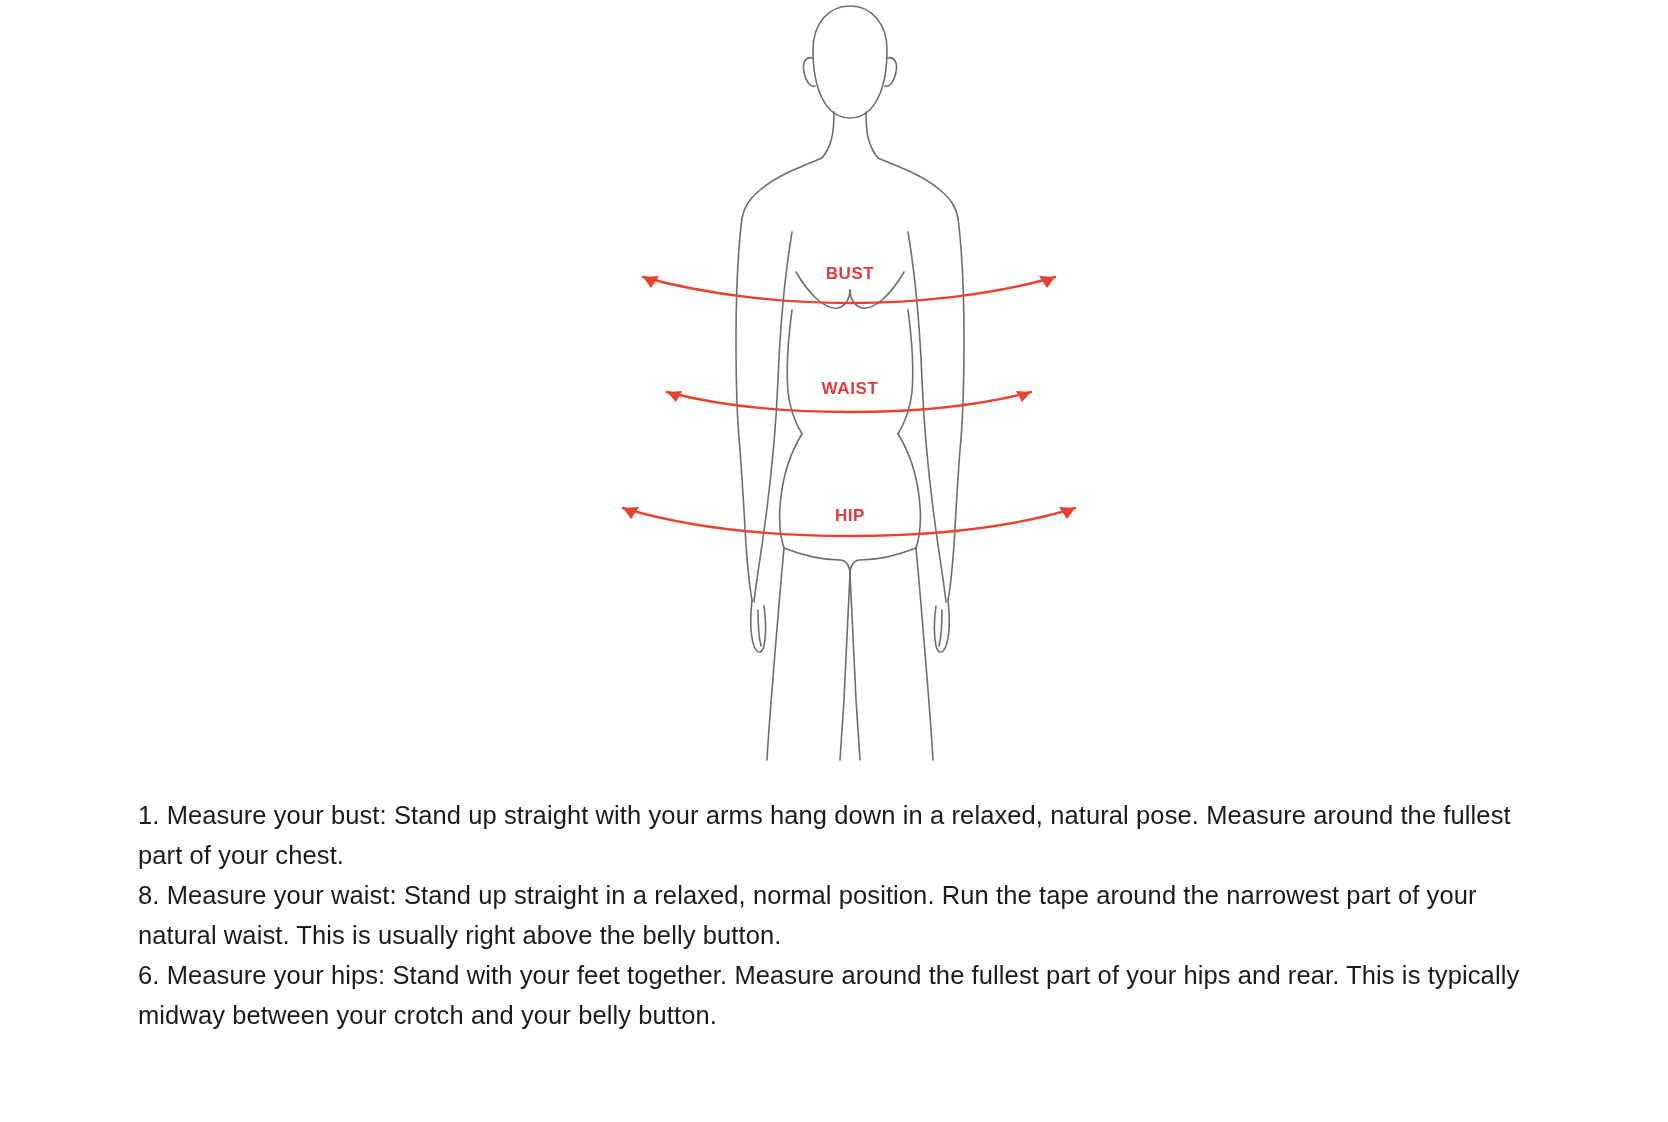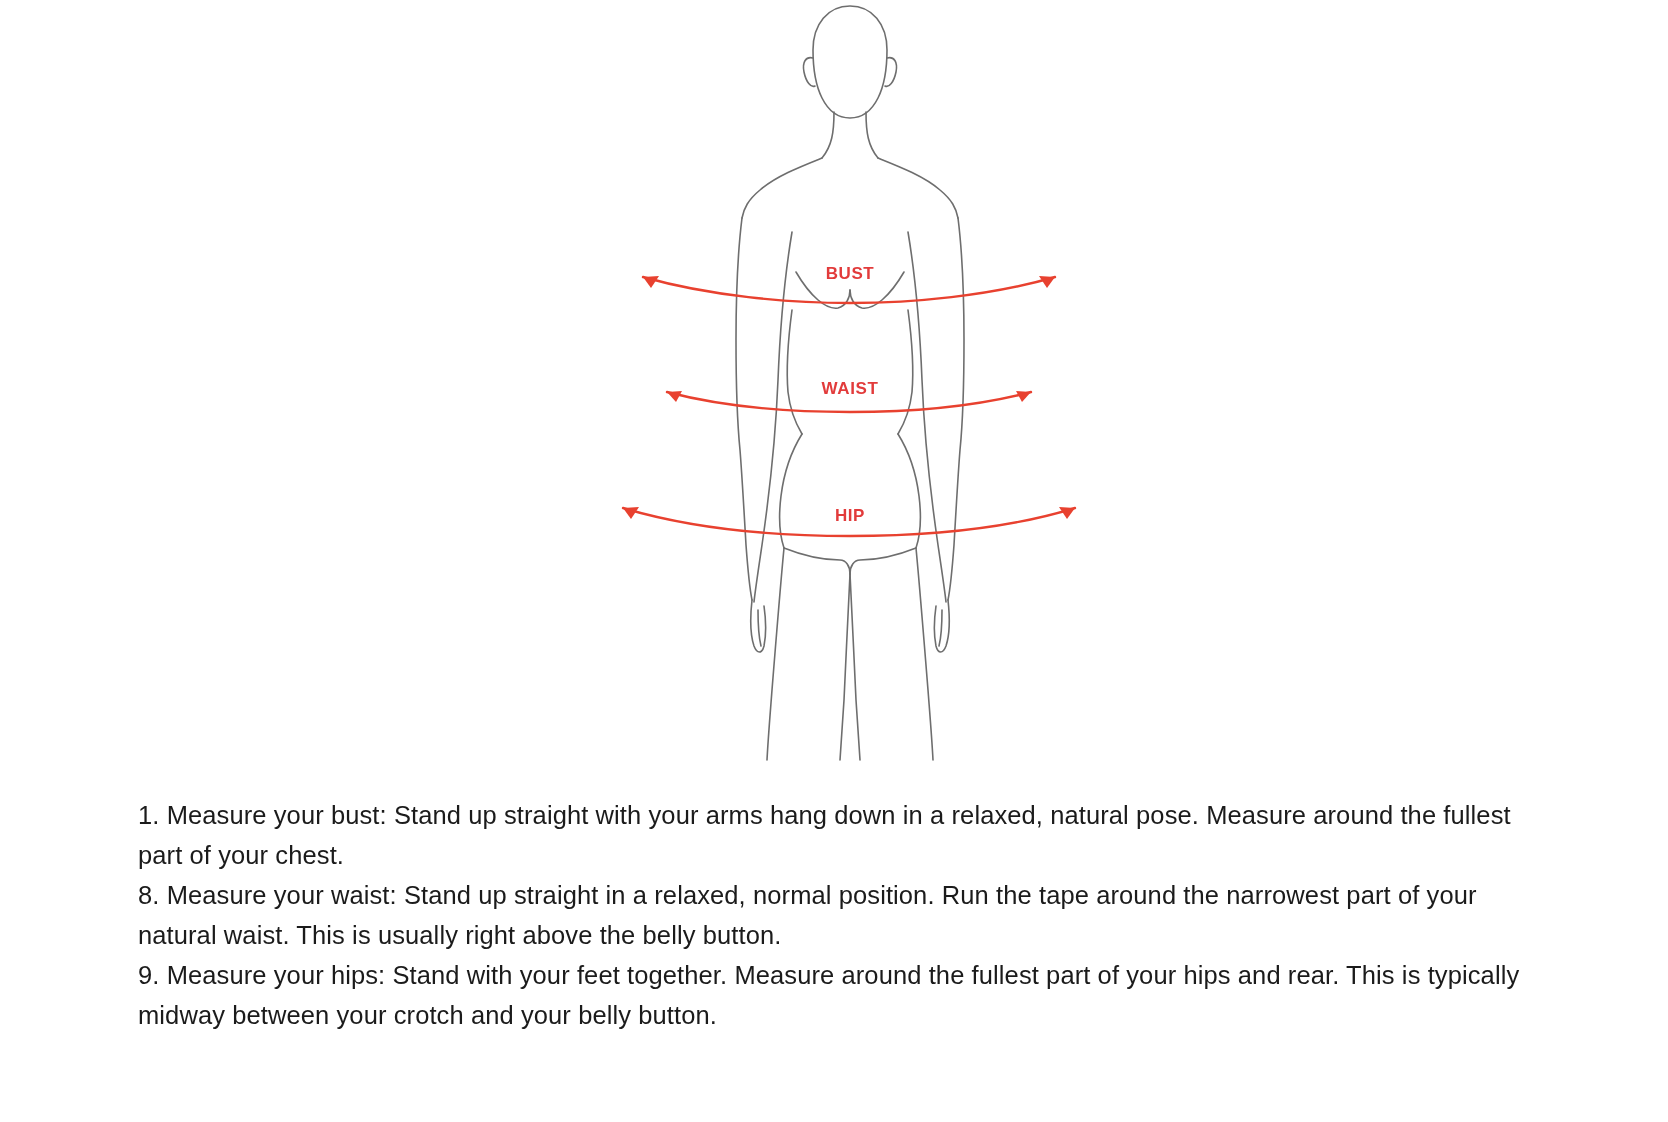--- a/index.html
+++ b/index.html
@@ -122,16 +122,16 @@
 
       <text class="label-text" x="280" y="279" text-anchor="middle">BUST</text>
       <text class="label-text" x="280" y="394" text-anchor="middle">WAIST</text>
       <text class="label-text" x="280" y="521" text-anchor="middle">HIP</text>
     </svg>
   </div>
 
   <div class="instructions">
     <p>1. Measure your bust: Stand up straight with your arms hang down in a relaxed, natural pose. Measure around the fullest part of your chest.</p>
     <p>8. Measure your waist: Stand up straight in a relaxed, normal position. Run the tape around the narrowest part of your natural waist. This is usually right above the belly button.</p>
-    <p>9. Measure your hips: Stand with your feet together. Measure around the fullest part of your hips and rear. This is typically midway between your crotch and your belly button.</p>
+    <p>6. Measure your hips: Stand with your feet together. Measure around the fullest part of your hips and rear. This is typically midway between your crotch and your belly button.</p>
   </div>
 
 </div>
 
 </body></html>

